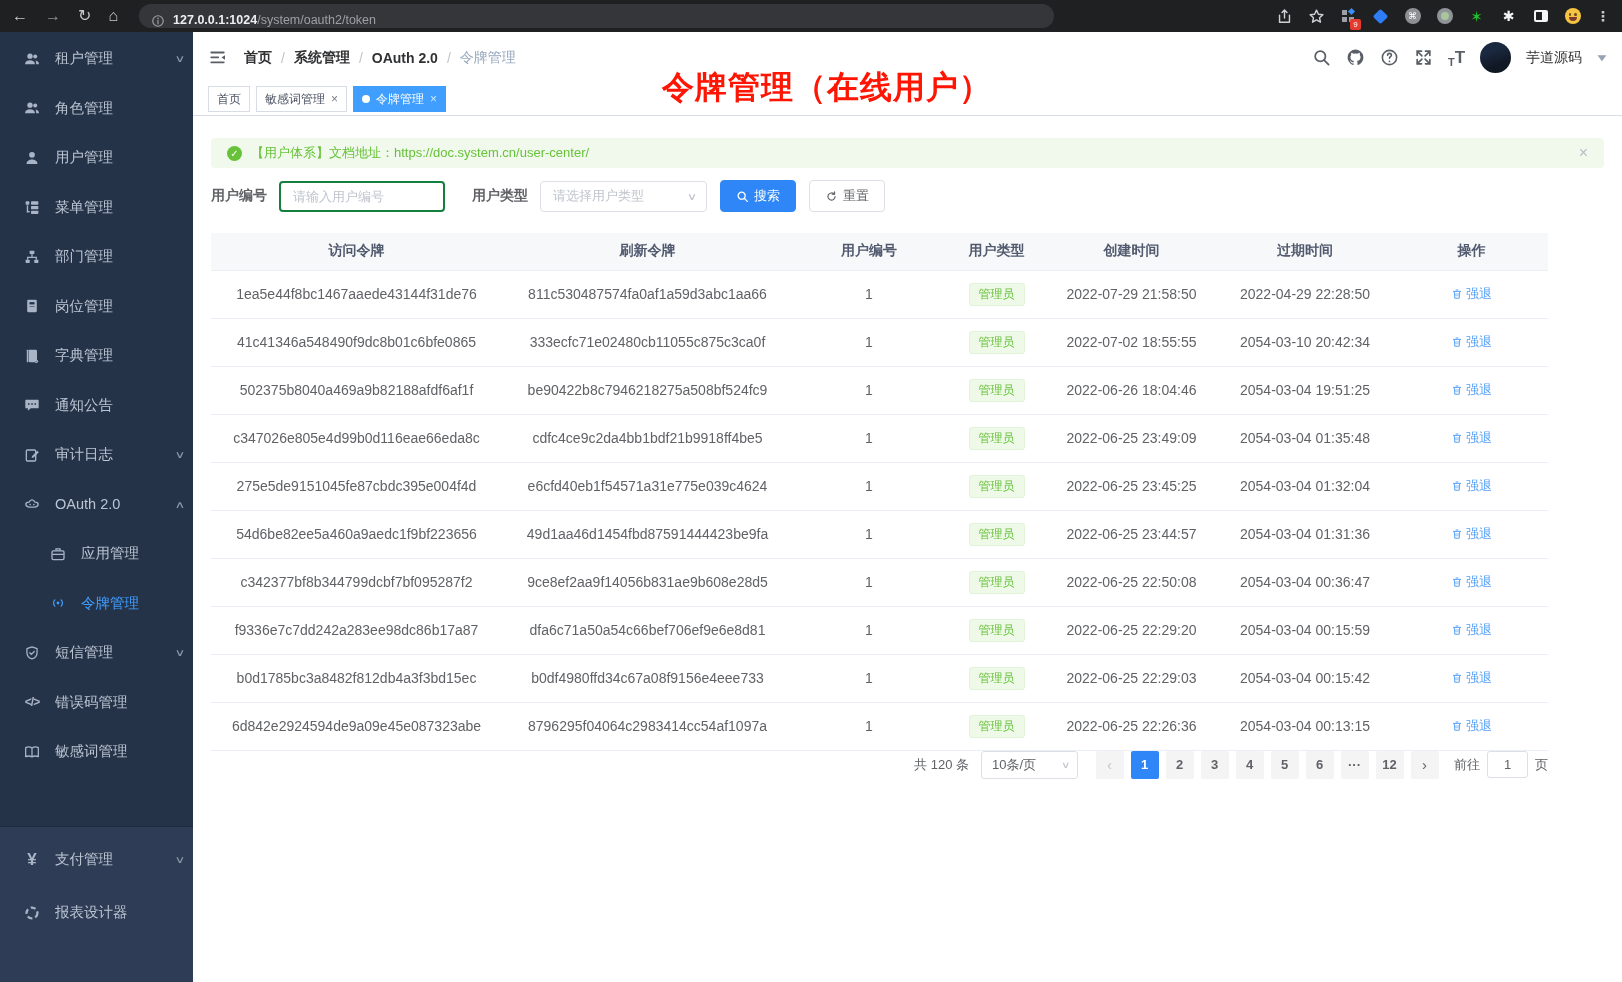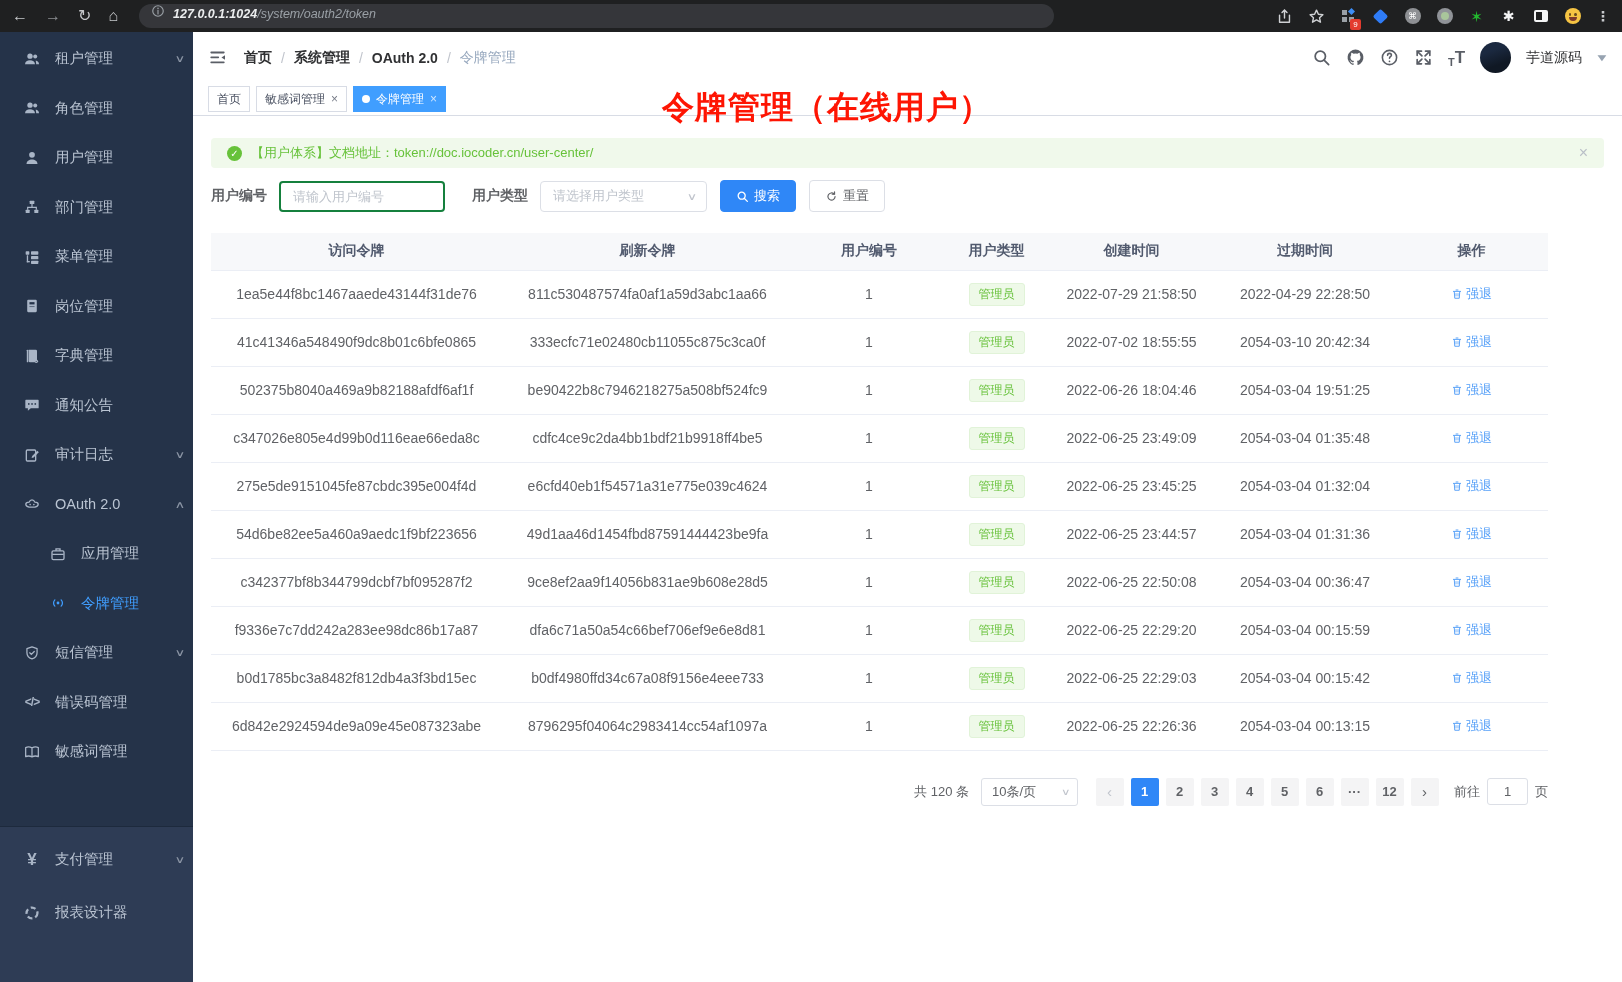--- a/index.html
+++ b/index.html
@@ -7,21 +7,21 @@
     font-family:"Liberation Sans","DejaVu Sans",sans-serif; }
   body { position:relative; }
   svg { display:block; }
 
   
   .browser-bar { position:absolute; top:0; left:0; right:0; height:32px; background:#1f2021;
     display:flex; align-items:center; padding:0 12px; gap:17px; color:#c6c8cb; }
   .bnav { font-size:16px; line-height:32px; color:#c6c8cb; }
   .bnav.dim { color:#8b8e92; }
   .url-pill { width:915px; height:24px; background:#35363a; border-radius:12px; display:flex;
-    align-items:flex-start; padding:0 12px; gap:8px; margin-left:4px;font-style:italic; }
+    align-items:flex-end; padding:0 12px; gap:8px; margin-left:4px; }
   .url-pill .info-icon { width:14px; height:14px; color:#9aa0a6; }
   .url-host { color:#eceeef; font-size:12.5px; font-weight:700; }
   .url-path { color:#9aa0a6; font-size:12.5px; }
   .browser-right { margin-left:auto; display:flex; align-items:center; gap:15px; }
   .bicon { width:17px; height:17px; color:#cfd1d4; }
   .ext { width:17px; height:17px; position:relative; display:flex; align-items:center; justify-content:center; }
   .ext-grid { width:13px; height:13px; position:relative; }
   .ext-grid i { position:absolute; width:5px; height:5px; background:#9aa0a6; }
   .ext-grid i:nth-child(1){ left:0; top:0; }
   .ext-grid i:nth-child(2){ left:0; top:7px; }
@@ -84,21 +84,21 @@
   .tabbar { position:absolute; left:193px; top:83px; right:0; height:33px; background:#fff;
     border-bottom:1px solid #d8dce5; display:flex; align-items:center; padding:0 15px; gap:6px; }
   .tab { height:26px; border:1px solid #d8dce5; background:#fff; padding:0 8px; font-size:12px;
     color:#495060; display:flex; align-items:center; gap:6px; cursor:pointer; }
   .tab.active { background:#409eff; border-color:#409eff; color:#fff; }
   .tab .dot { width:8px; height:8px; border-radius:50%; background:#fff; }
   .tab .tab-close { font-size:12px; opacity:.75; }
 
   
   .annotation { position:absolute; left:662px; top:66px; z-index:40; color:#fe1503;
-    font-size:32px; font-weight:600; letter-spacing:1px; white-space:nowrap;margin-top:20px; }
+    font-size:32px; font-weight:600; letter-spacing:1px; white-space:nowrap; }
 
   
   .content { position:absolute; left:193px; top:116px; right:0; bottom:0; background:#fff; padding:0 18px; }
   .alert { margin-top:22px; height:30px; background:#f0f9eb; border-radius:4px; display:flex;
     align-items:center; padding:0 16px; gap:9px; font-size:13px; color:#67c23a; }
   .alert-check { width:15px; height:15px; border-radius:50%; background:#67c23a; color:#fff;
     font-size:10px; line-height:15px; text-align:center; flex:0 0 auto; }
   .alert-link { color:#67c23a; text-decoration:none; }
   .alert-close { margin-left:auto; color:#b9bfc7; font-size:16px; cursor:pointer; }
 
@@ -120,21 +120,21 @@
   .data-table { margin-top:21px; width:1337px; border-collapse:collapse; table-layout:fixed; font-size:14px; }
   .data-table th { height:37px; background:#f7f8fa; color:#515a6e; font-weight:700; text-align:center;
     border-bottom:1px solid #ebeef5; }
   .data-table td { height:48px; text-align:center; color:#606266; border-bottom:1px solid #ebeef5;
     overflow:hidden; white-space:nowrap; }
   .badge { display:inline-block; height:23px; line-height:21px; padding:0 9px; background:#eef9e8;
     border:1px solid #e1f3d8; border-radius:3px; color:#67c23a; font-size:12px; }
   .action-link { color:#549ff8; font-size:13px; display:inline-flex; align-items:center; gap:3px; cursor:pointer; }
   .action-link svg { width:12px; height:12px; }
 
-  .pagination { margin-top:27px; width:1337px; display:flex; justify-content:flex-end; align-items:center;
+  .pagination { width:1337px; display:flex; justify-content:flex-end; align-items:center;
     font-size:13px; color:#606266; }
   .pg-total { margin-right:12px; }
   .pg-size { width:97px; height:28px; border:1px solid #dcdfe6; border-radius:3px; display:flex;
     align-items:center; justify-content:space-between; padding:0 8px 0 10px; color:#606266; cursor:pointer; margin-right:14px; }
   .pg-size .sel-chev { color:#c0c4cc; font-size:10px; transform:scale(1.3,.9); }
   .page-btn { min-width:28px; height:28px; line-height:28px; text-align:center; background:#f4f4f5;
     color:#606266; border-radius:2px; font-weight:700; font-size:13px; margin:0 3.5px; padding:0 3px; cursor:pointer; }
   .page-btn.prev { color:#c0c4cc; font-weight:400; font-size:15px; cursor:default; }
   .page-btn.next { font-weight:400; font-size:15px; }
   .page-btn.active { background:#2f87f7; color:#fff; cursor:default; }
@@ -240,40 +240,40 @@
           <svg viewBox="0 0 24 24" fill="currentColor">
             <circle cx="12" cy="7.3" r="4.3"></circle>
             <path d="M3.8 21c0-4.4 3.8-6.8 8.2-6.8s8.2 2.4 8.2 6.8z"></path>
           </svg>
         </span>
         <span>用户管理</span>
       </div>
       <div class="menu-item">
         <span class="mi-icon">
           <svg viewBox="0 0 24 24" fill="currentColor">
-            <rect x="8.5" y="2.5" width="7" height="5" rx=".8"></rect>
-            <rect x="2.5" y="16" width="6" height="5" rx=".8"></rect>
-            <rect x="15.5" y="16" width="6" height="5" rx=".8"></rect>
-            <path d="M12 7.5v4M5.5 16v-3.3h13V16" fill="none" stroke="currentColor" stroke-width="1.8"></path>
-          </svg>
-        </span>
-        <span>部门管理</span>
-      </div>
-      <div class="menu-item">
-        <span class="mi-icon">
-          <svg viewBox="0 0 24 24" fill="currentColor">
             <rect x="2.5" y="3.5" width="5.5" height="5" rx="1"></rect>
             <rect x="10.5" y="3.5" width="11" height="5" rx="1"></rect>
             <rect x="10.5" y="10.5" width="11" height="5" rx="1"></rect>
             <rect x="10.5" y="17.5" width="11" height="5" rx="1"></rect>
             <rect x="4.2" y="9.5" width="2" height="10.5"></rect>
             <rect x="4.2" y="18" width="4.5" height="2"></rect>
           </svg>
         </span>
         <span>菜单管理</span>
+      </div>
+      <div class="menu-item">
+        <span class="mi-icon">
+          <svg viewBox="0 0 24 24" fill="currentColor">
+            <rect x="8.5" y="2.5" width="7" height="5" rx=".8"></rect>
+            <rect x="2.5" y="16" width="6" height="5" rx=".8"></rect>
+            <rect x="15.5" y="16" width="6" height="5" rx=".8"></rect>
+            <path d="M12 7.5v4M5.5 16v-3.3h13V16" fill="none" stroke="currentColor" stroke-width="1.8"></path>
+          </svg>
+        </span>
+        <span>部门管理</span>
       </div>
       <div class="menu-item">
         <span class="mi-icon">
           <svg viewBox="0 0 24 24" fill="currentColor">
             <rect x="4.8" y="2.8" width="14.4" height="18.4" rx="1.6"></rect>
             <rect x="8.2" y="6.2" width="7.6" height="3.4" fill="#253349"></rect>
             <rect x="8.2" y="12" width="7.6" height="1.6" fill="#253349" opacity=".55"></rect>
           </svg>
         </span>
         <span>岗位管理</span>
@@ -454,21 +454,21 @@
     </div>
   </div>
 
 <div class="annotation">令牌管理（在线用户）</div>
 
 <div class="content">
 
   <div class="alert">
     <span class="alert-check">✓</span>
     <span>
-      <span>【用户体系】文档地址：</span><a class="alert-link">token://doc.iocoder.cn/user-center/</a>
+      <span>【用户体系】文档地址：</span><a class="alert-link">https://doc.system.cn/user-center/</a>
     </span>
     <span class="alert-close">×</span>
   </div>
 
   <div class="search-row">
     <span class="f-label">用户编号</span>
     <input class="inp" placeholder="请输入用户编号" style="">
     <span class="gap26"></span>
     <span class="f-label">用户类型</span>
     <div class="select-box">

